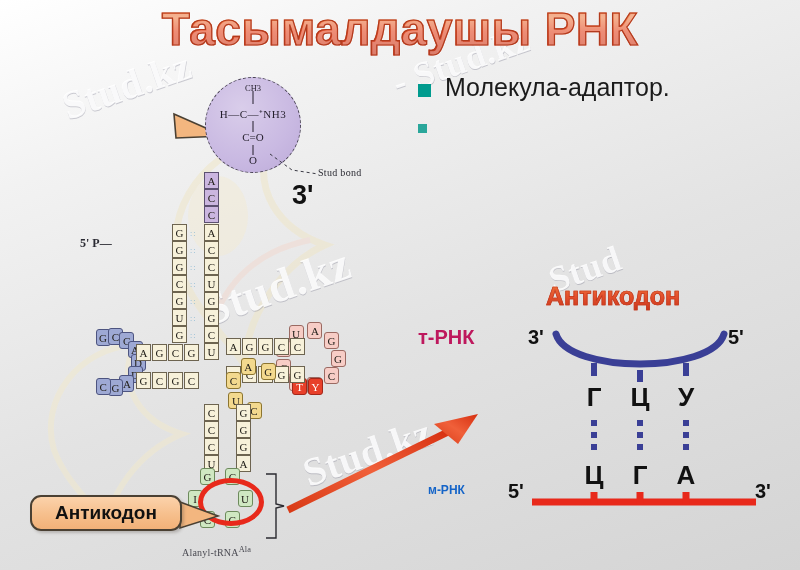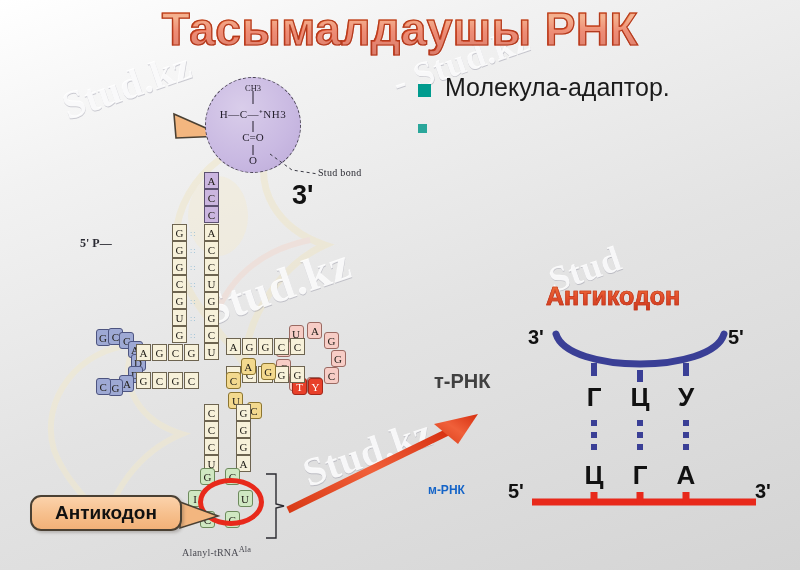--- a/index.html
+++ b/index.html
@@ -122,21 +122,21 @@
     background:linear-gradient(180deg,#ef7a3e 0%,#e4502c 50%,#c8351b 100%);
     -webkit-background-clip:text; background-clip:text; color:transparent;
     -webkit-text-stroke:.7px #c0391e;
   }
   .lab-kodon {
     position:absolute; left:178px; top:228px; font-size:24px; font-weight:bold;
     background:linear-gradient(180deg,#ef7a3e 0%,#e4502c 50%,#c8351b 100%);
     -webkit-background-clip:text; background-clip:text; color:transparent;
     -webkit-text-stroke:.7px #c0391e;
   }
-  .lab-trna { position:absolute; left:34px; top:44px; font-size:20px; font-weight:bold; color:#404040;margin-top:44px; }
+  .lab-trna { position:absolute; left:18px; top:44px; font-size:20px; font-weight:bold; color:#be185d; }
   .lab-mrna { position:absolute; left:28px; top:201px; font-size:12px; font-weight:bold; color:#1464c8; }
   .tick3a { position:absolute; left:128px; top:44px; font-size:20px; font-weight:bold; color:#111; }
   .tick5a { position:absolute; left:328px; top:44px; font-size:20px; font-weight:bold; color:#111; }
   .tick5b { position:absolute; left:108px; top:198px; font-size:20px; font-weight:bold; color:#111; }
   .tick3b { position:absolute; left:355px; top:198px; font-size:20px; font-weight:bold; color:#111; }
   .base {
     position:absolute; font-size:26px; font-weight:bold; color:#111;
     font-family:"Liberation Sans", sans-serif; width:28px; text-align:center;
   }
   .hb { position:absolute; width:6px; }

